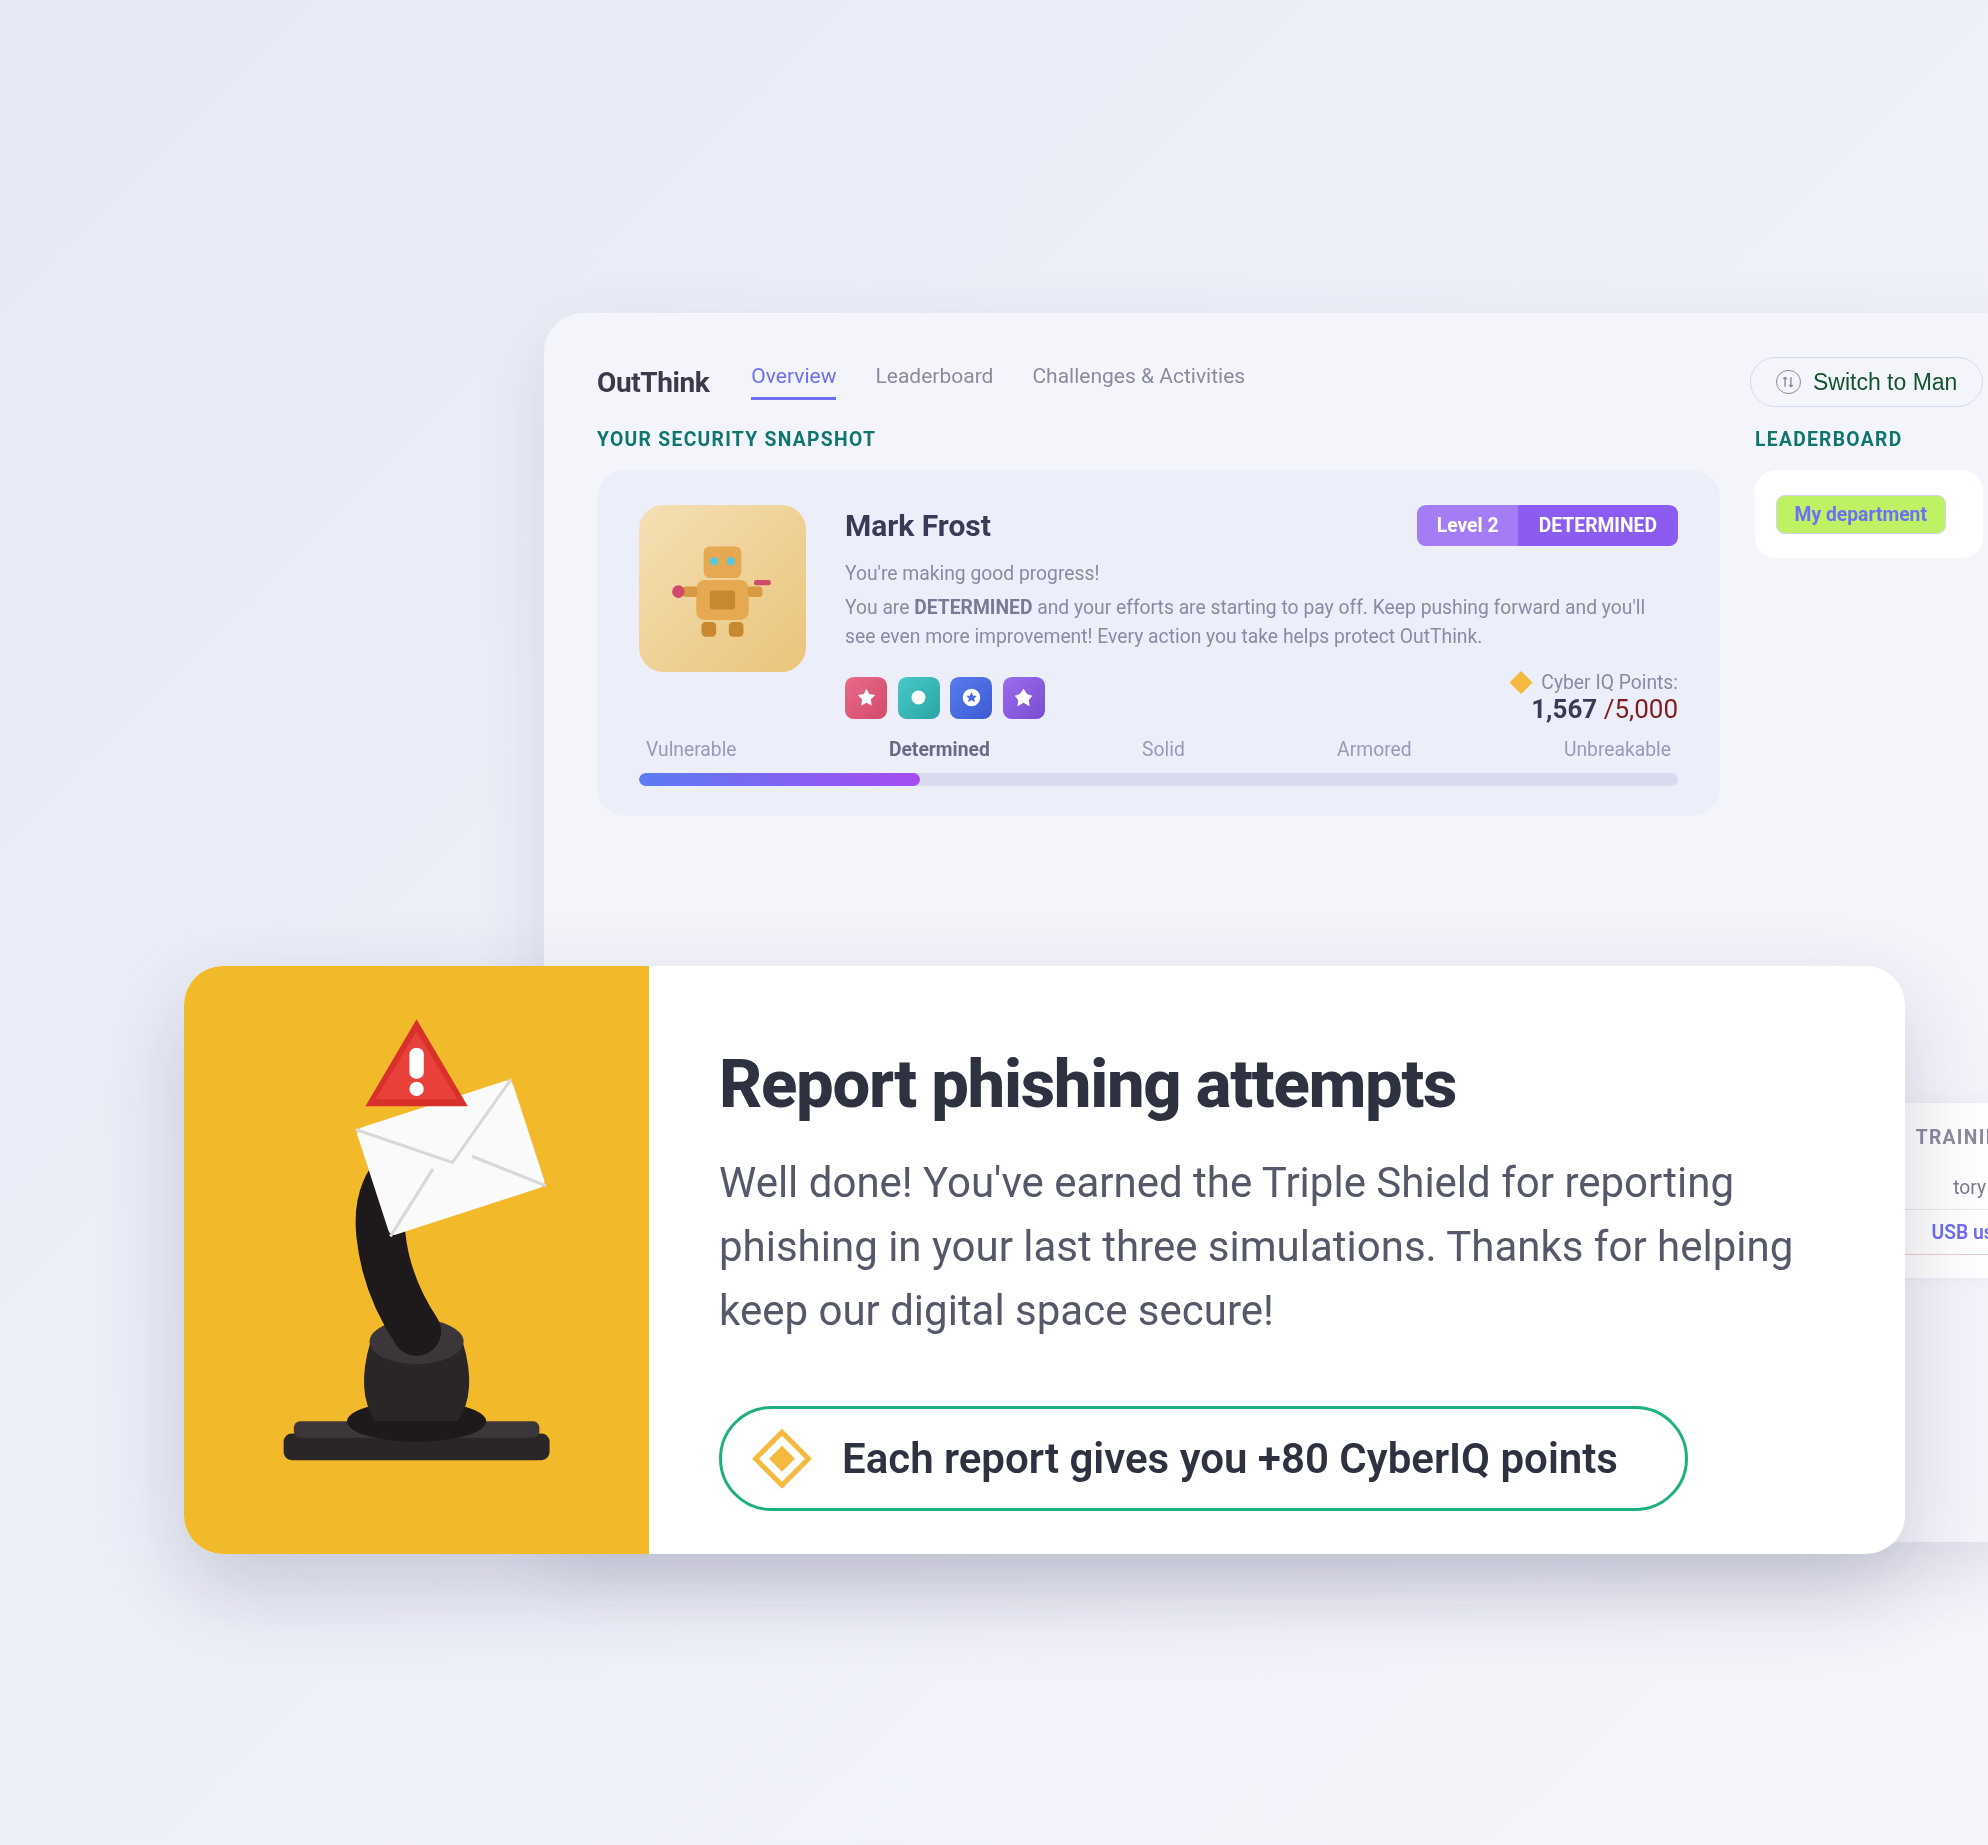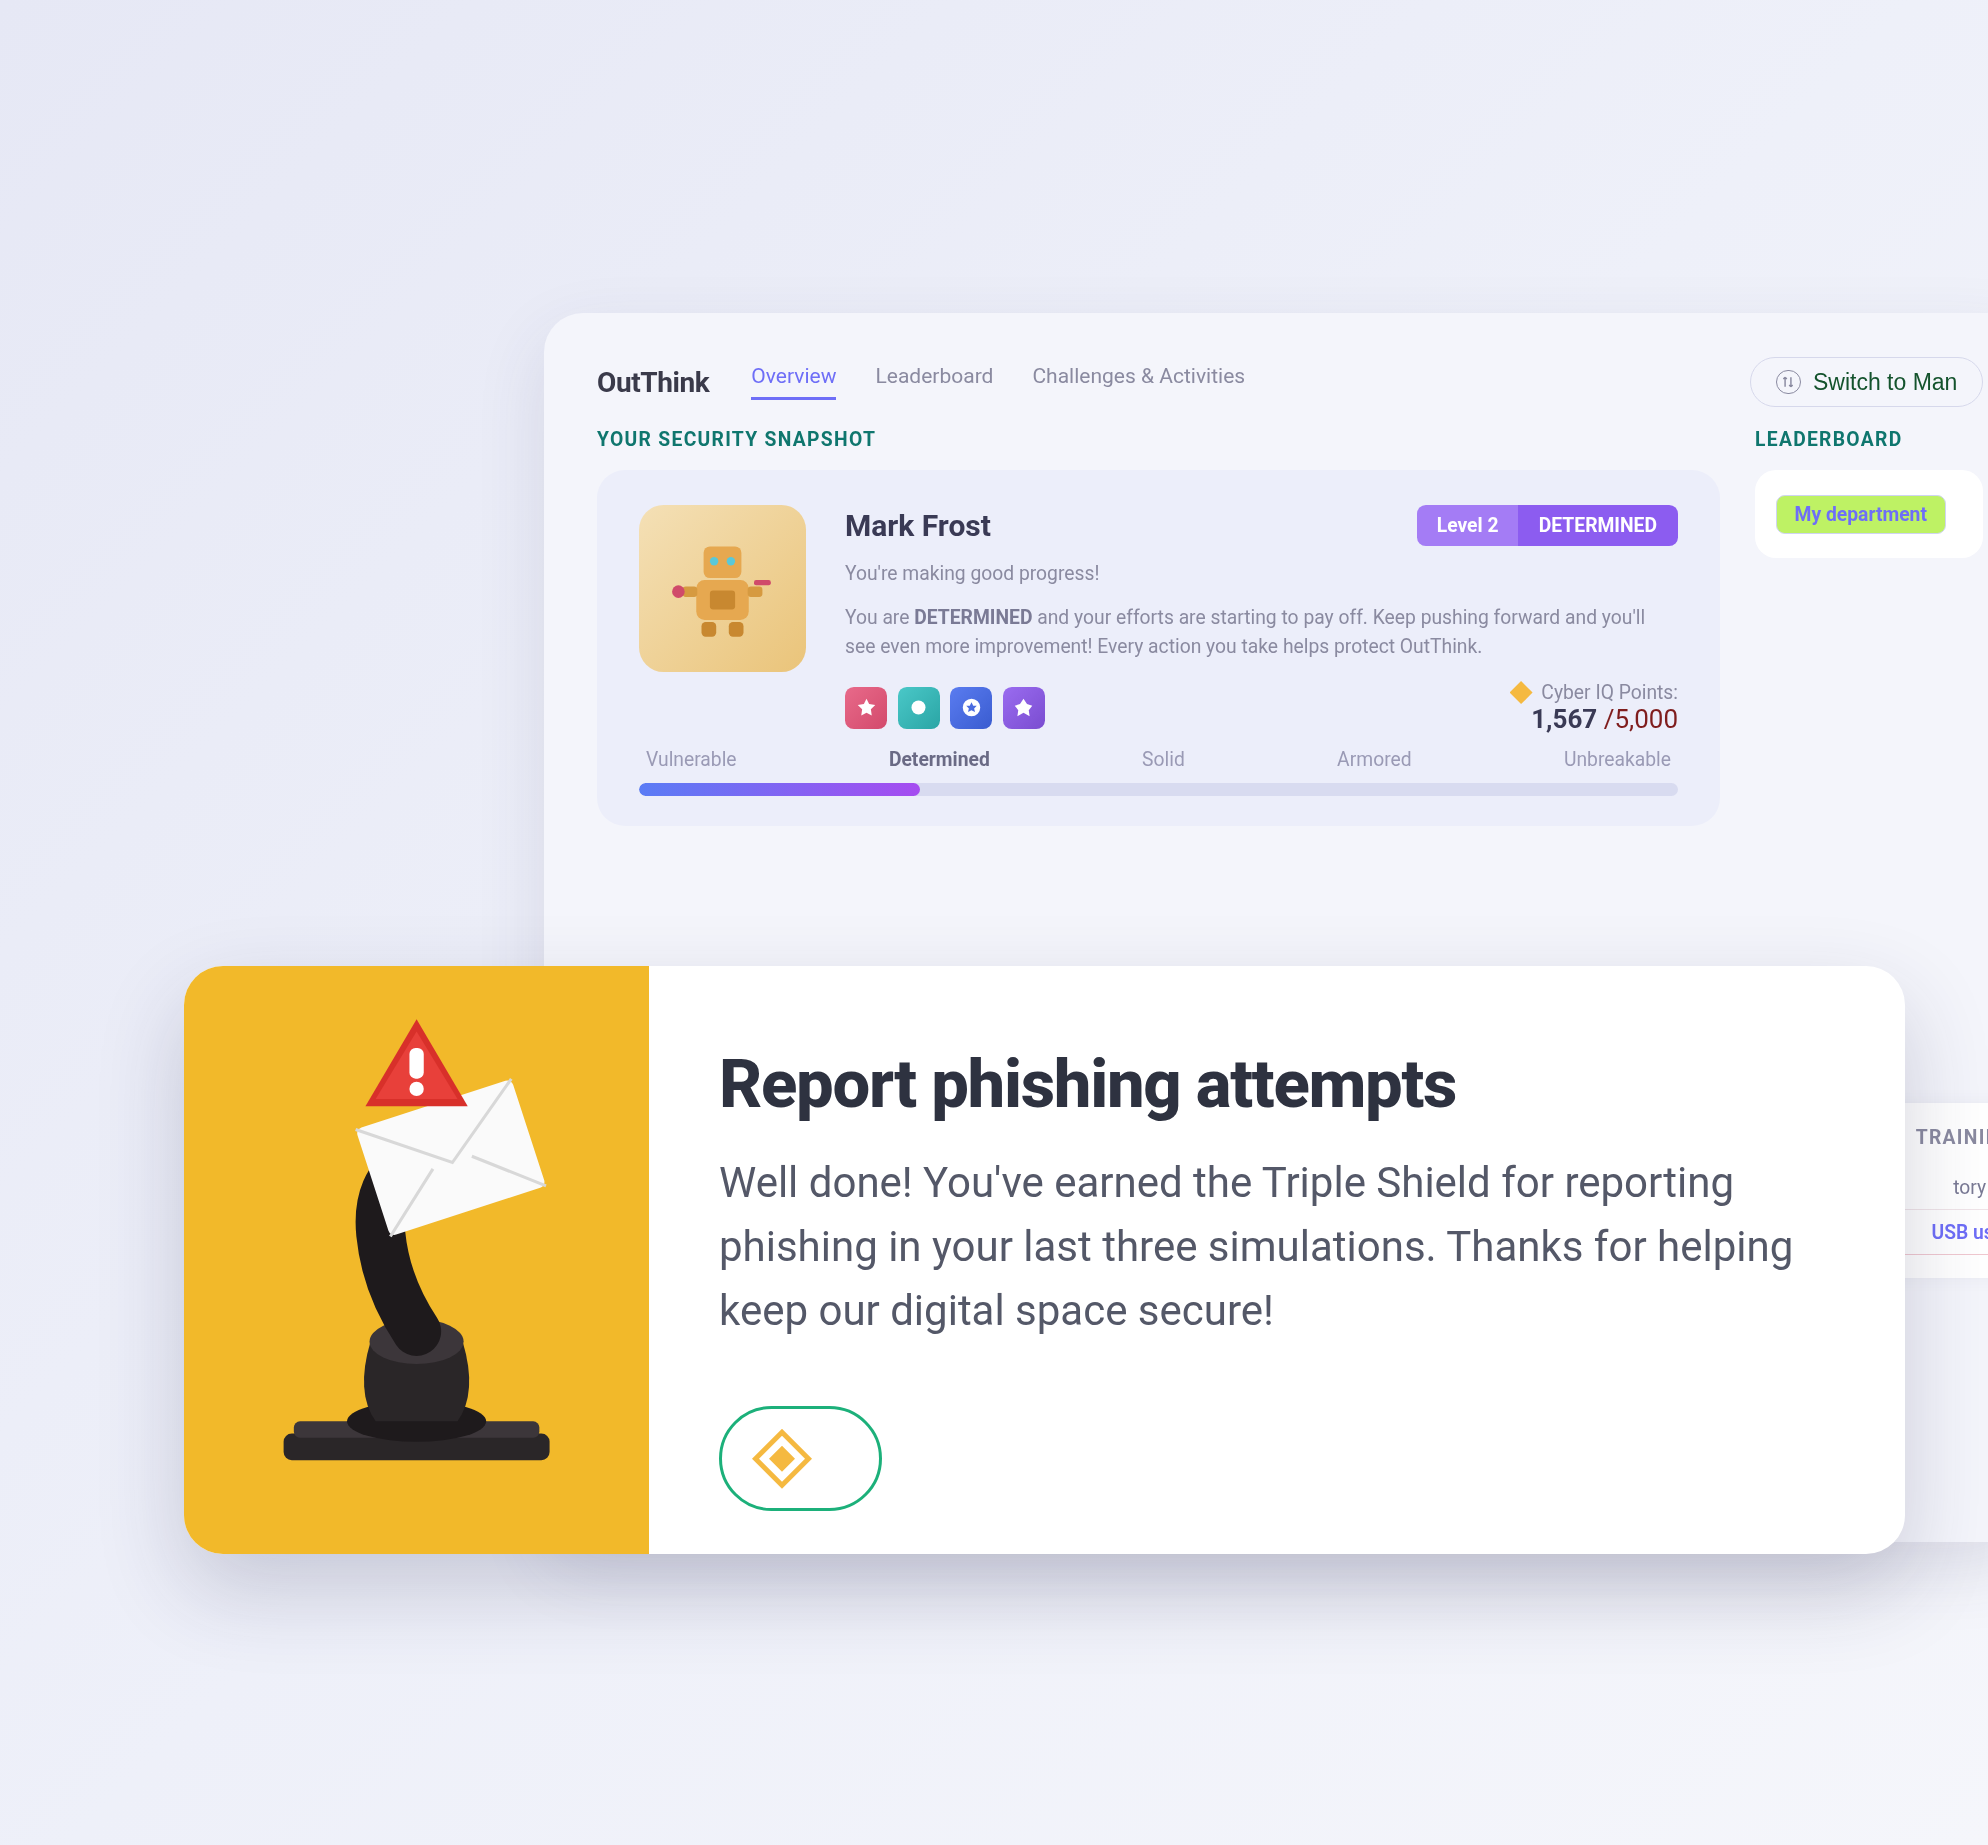--- a/index.html
+++ b/index.html
@@ -142,21 +142,21 @@
 }
 .level-badge .label {
   background: #8c5cf0;
   color: #fff;
   padding: 8.8px 21px;
 }
 
 .progress-line1 {
   font-size: 19.3px;
   color: #8a8aa0;
-  margin-bottom: 19px;
+  margin-bottom: 9px;
 }
 .progress-line2 {
   font-size: 19.3px;
   color: #8a8aa0;
   line-height: 1.5;
 }
 .progress-line2 .strong {
   font-weight: 700;
   color: #7a7a95;
 }
@@ -520,16 +520,17 @@
   </div>
   <div class="notif-body">
     <div class="notif-title">Report phishing attempts</div>
     <div class="notif-text">Well done! You've earned the Triple Shield for reporting phishing in your last three simulations. Thanks for helping keep our digital space secure!</div>
     <div class="reward-pill">
       <span class="iq-diamond">
         <span class="outer"></span>
           <span class="inner"></span>
           <span class="dot"></span>
       </span>
+      <span>Each report gives you +80 CyberIQ points</span>
     </div>
   </div>
 </div>
 
 
 </body></html>

